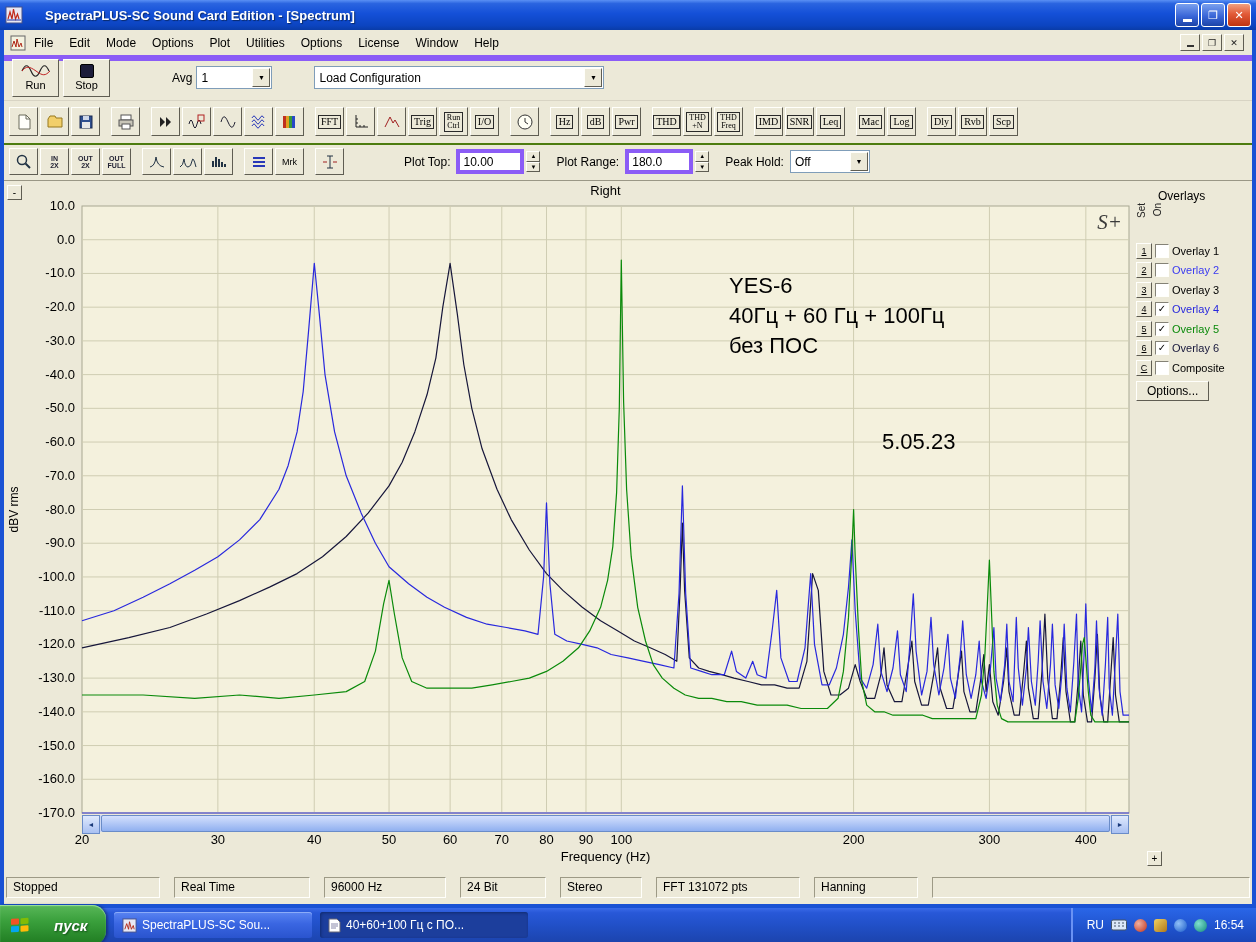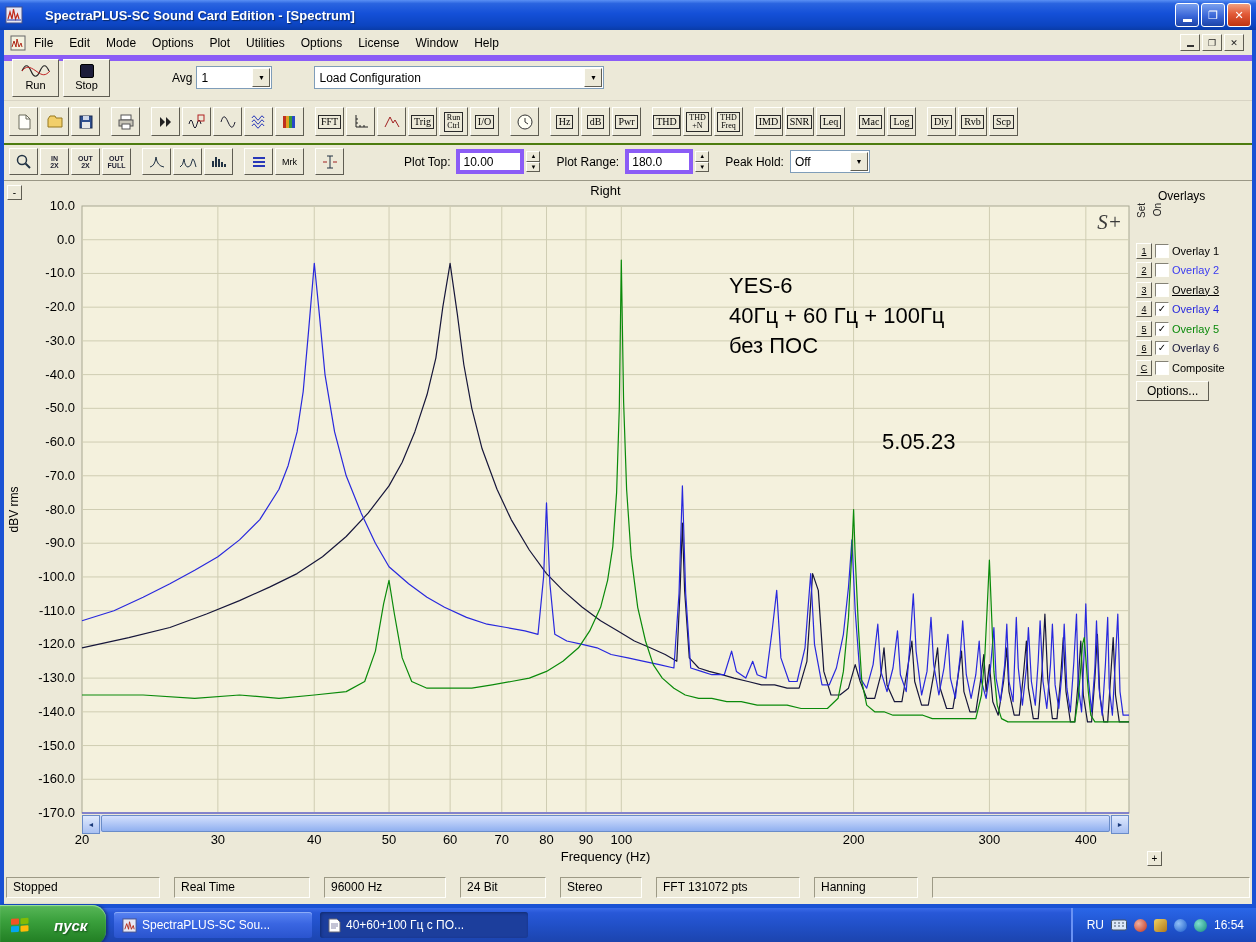--- a/index.html
+++ b/index.html
@@ -481,21 +481,21 @@
             <span class="ov-label" style="color: rgb(0, 0, 0);">Overlay 1</span>
           </div>
           <div class="ov-row">
             <span class="ov-num raised">2</span>
             <span class="ov-check sunken"></span>
             <span class="ov-label" style="color: rgb(58, 58, 240);">Overlay 2</span>
           </div>
           <div class="ov-row">
             <span class="ov-num raised">3</span>
             <span class="ov-check sunken"></span>
-            <span class="ov-label" style="color: rgb(0, 0, 0); text-decoration: underline;">Overlay 3</span>
+            <span class="ov-label" style="color: rgb(0, 0, 0);">Overlay 3</span>
           </div>
           <div class="ov-row">
             <span class="ov-num raised">4</span>
             <span class="ov-check sunken">✓</span>
             <span class="ov-label" style="color: rgb(40, 40, 221);">Overlay 4</span>
           </div>
           <div class="ov-row">
             <span class="ov-num raised">5</span>
             <span class="ov-check sunken">✓</span>
             <span class="ov-label" style="color: rgb(10, 138, 10);">Overlay 5</span>

